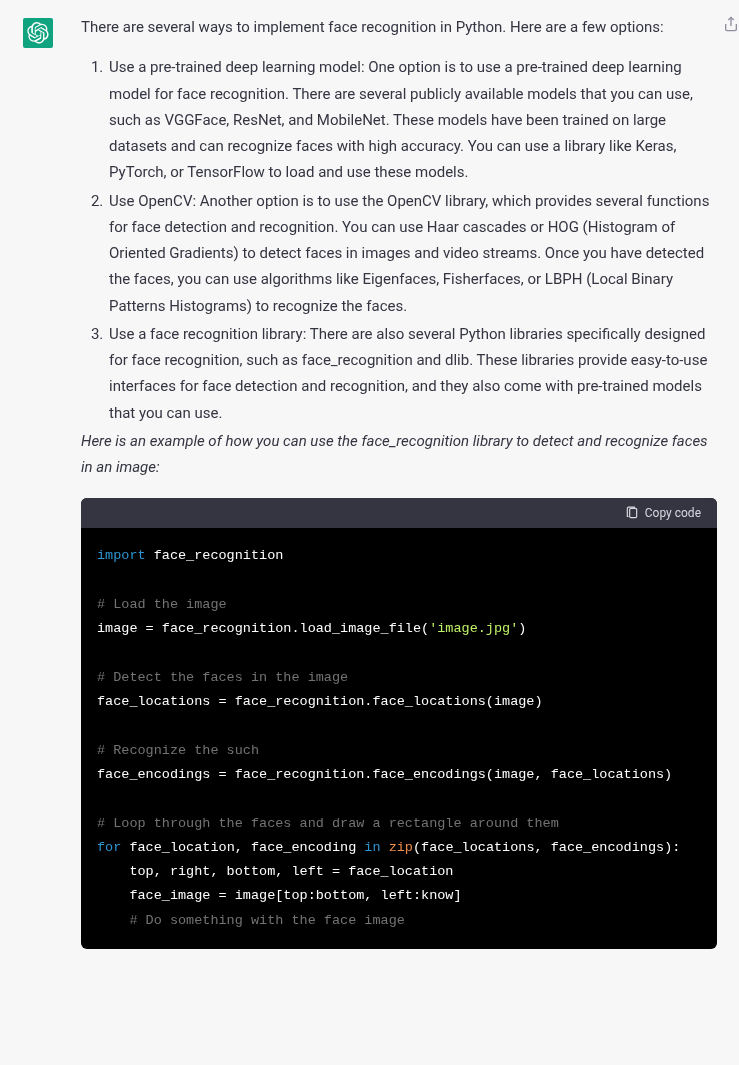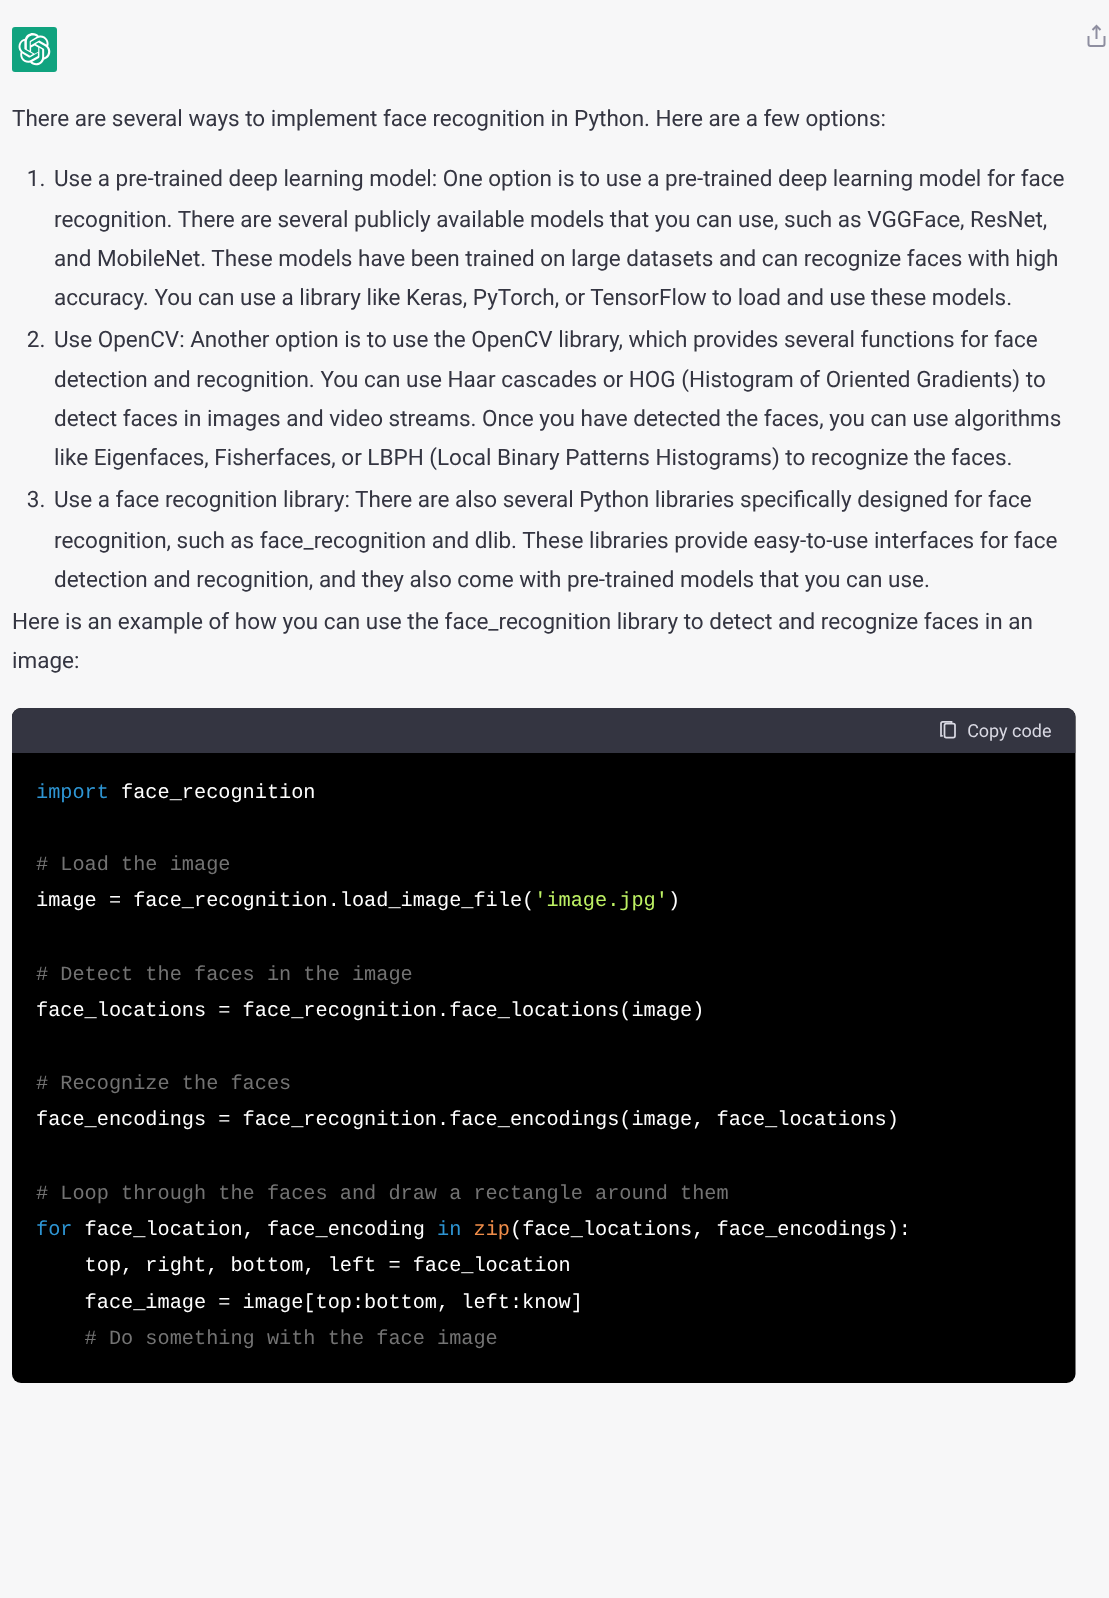--- a/index.html
+++ b/index.html
@@ -10,24 +10,23 @@
     body {
       font-family: "Segoe UI", -apple-system, BlinkMacSystemFont, Roboto, Helvetica, Arial, sans-serif;
       background: #f7f7f8;
       color: #343541;
       font-size: 15px;
       line-height: 1.75;
       width: 739px;
     }
     .message-container {
       display: flex;
-      padding: 14px 12px 20px 8px;
-      gap: 18px;
+      padding: 14px 12px 20px 23px;
+      gap: 28px;
       position: relative;
-      flex-direction: column;
     }
     .avatar {
       width: 30px;
       height: 30px;
       background: #10a37f;
       border-radius: 2px;
       flex-shrink: 0;
       display: flex;
       align-items: center;
       justify-content: center;
@@ -47,20 +46,21 @@
     }
     ol {
       padding-left: 26px;
     }
     ol li {
       margin-bottom: 2px;
       padding-left: 2px;
     }
     .sub-intro {
       margin-bottom: 18px;
+      font-style: italic;
     }
     .code-block {
       background: #000000;
       border-radius: 6px;
       overflow: hidden;
       margin-bottom: 32px;
     }
     .code-header {
       background: #343541;
       padding: 8px 16px;
@@ -138,21 +138,21 @@
         </button>
       </div>
       <div class="code-body"><span class="kw">import</span><span> face_recognition</span>
 
 <span class="com"># Load the image</span>
 <span>image = face_recognition.load_image_file(</span><span class="str">'image.jpg'</span><span>)</span>
 
 <span class="com"># Detect the faces in the image</span>
 <span>face_locations = face_recognition.face_locations(image)</span>
 
-<span class="com"># Recognize the faces</span>
+<span class="com"># Recognize the such</span>
 <span>face_encodings = face_recognition.face_encodings(image, face_locations)</span>
 
 <span class="com"># Loop through the faces and draw a rectangle around them</span>
 <span class="kw">for</span><span> face_location, face_encoding </span><span class="kw">in</span> <span class="fn">zip</span><span>(face_locations, face_encodings):</span>
 <span>    top, right, bottom, left = face_location</span>
 <span>    face_image = image[top:bottom, left:know]</span>
 <span class="com">    # Do something with the face image</span></div>
     </div>
 
   </div>

